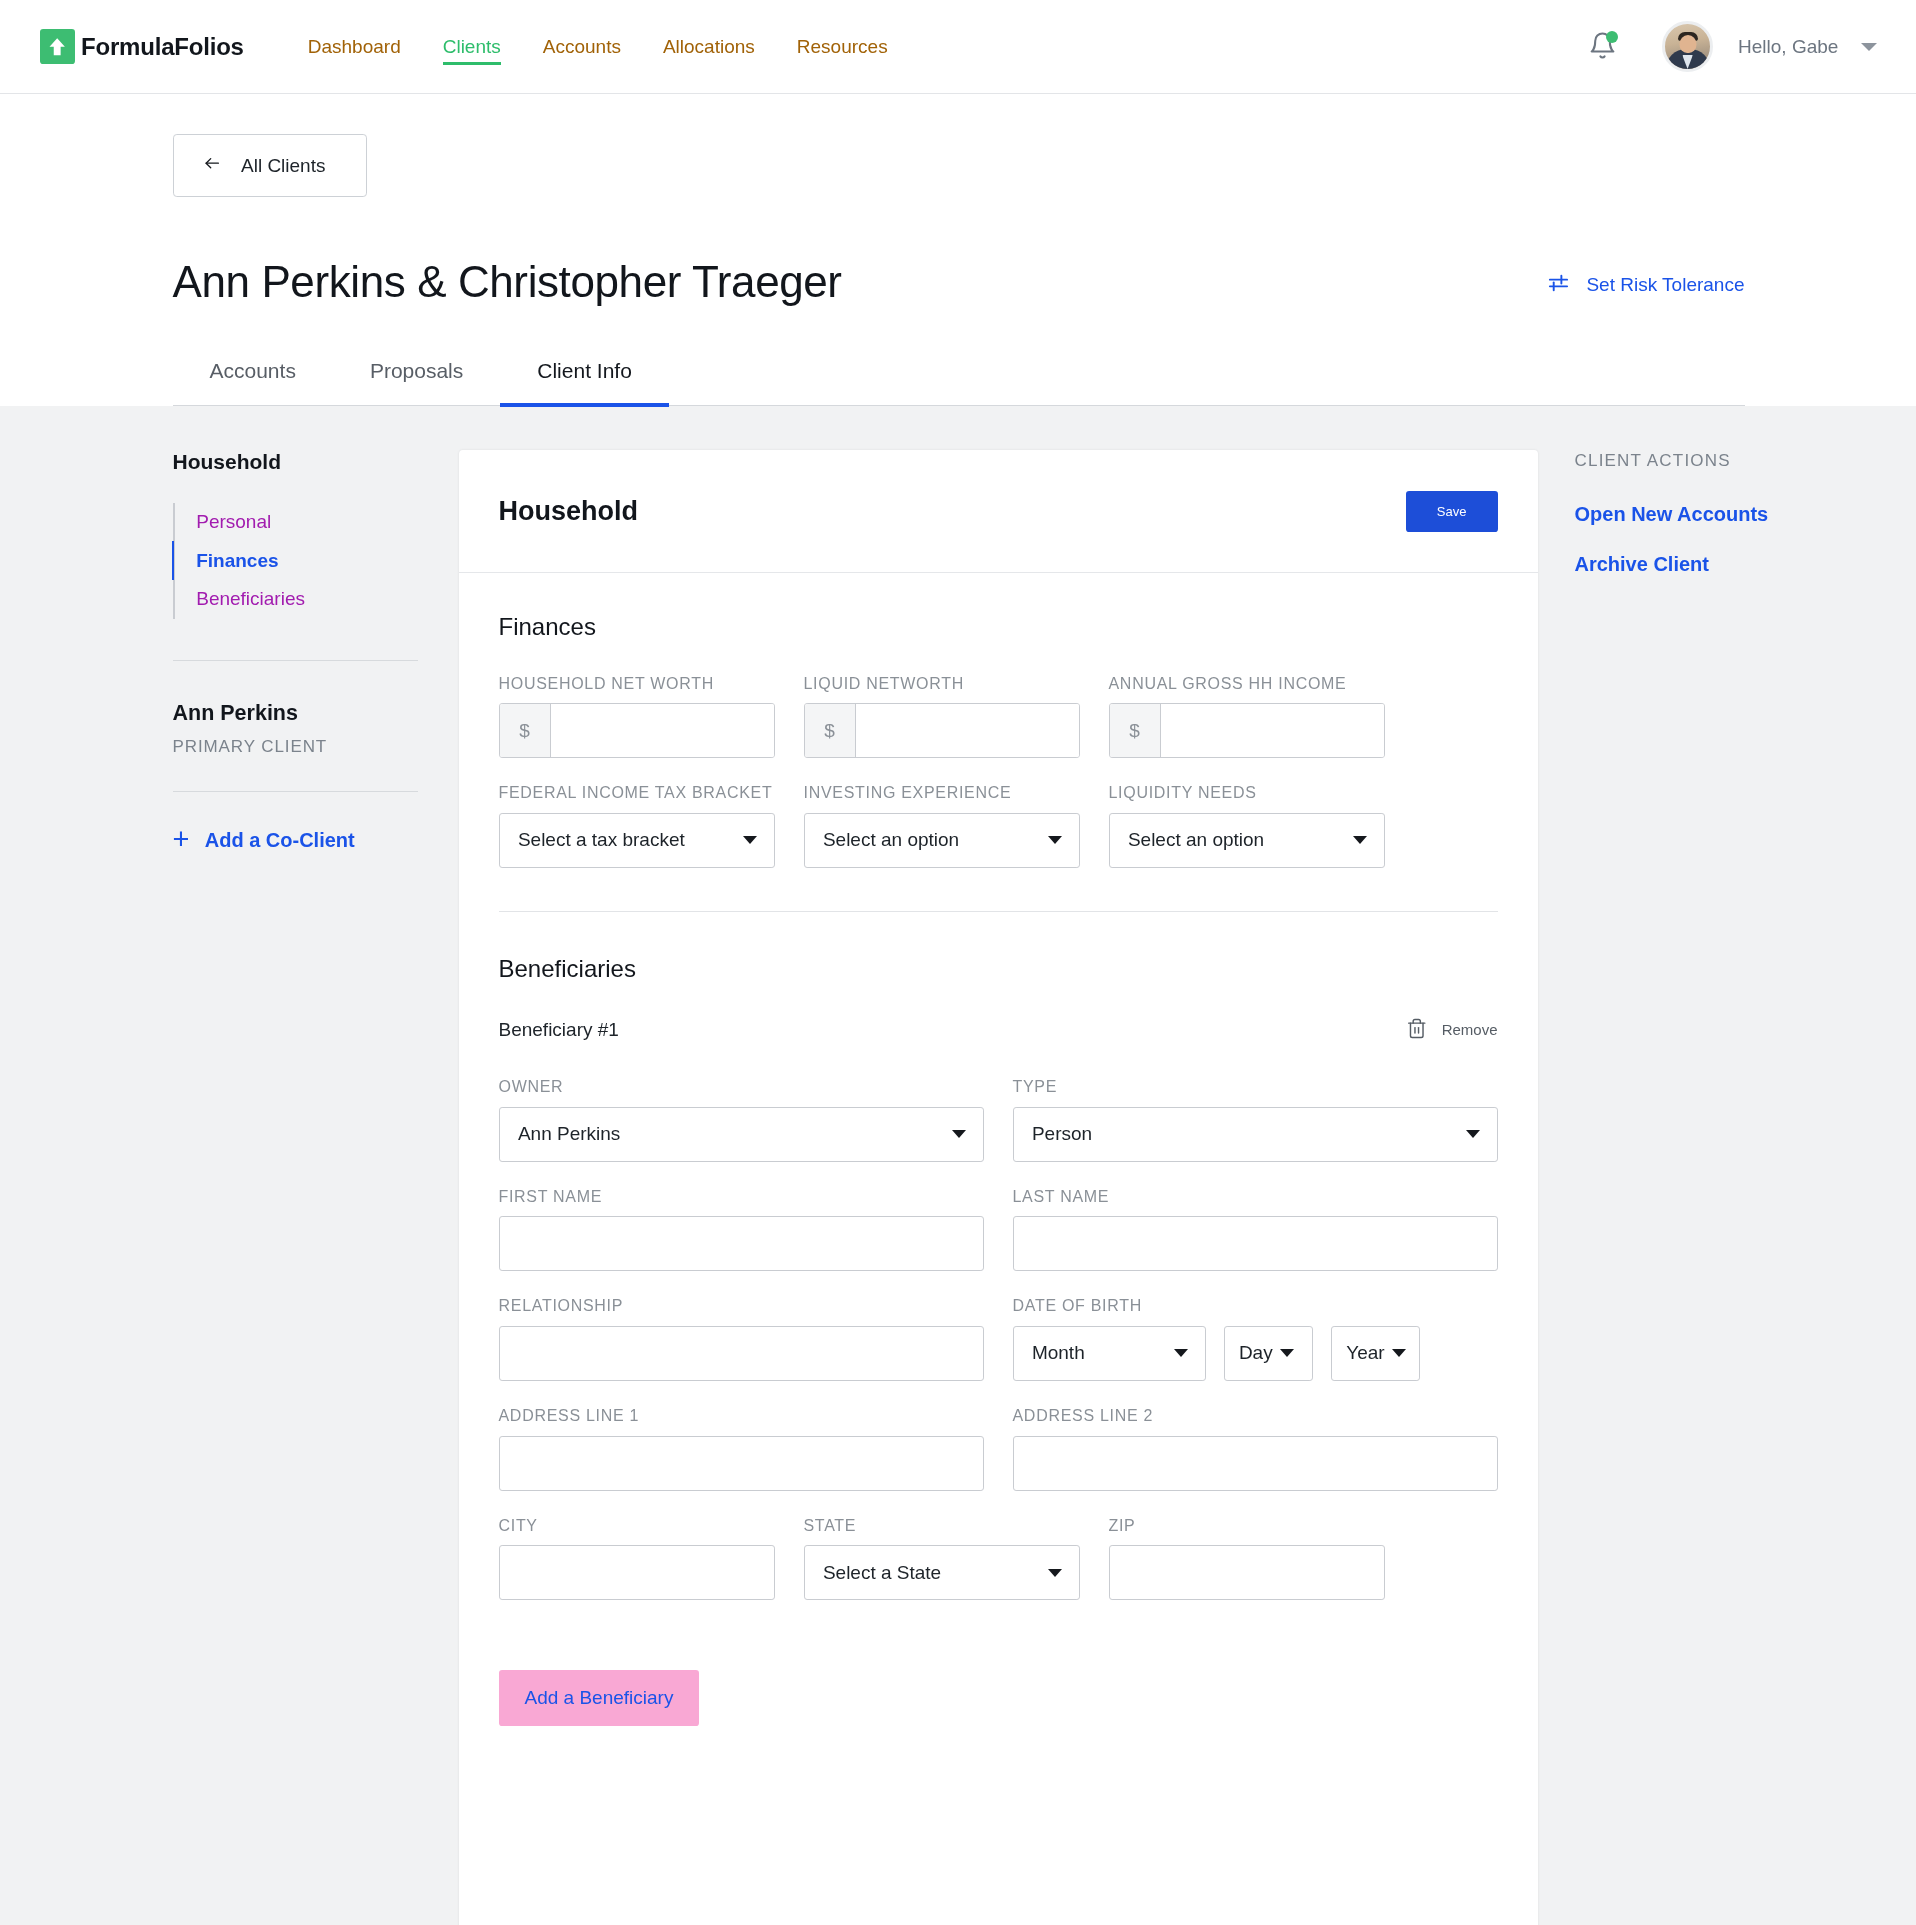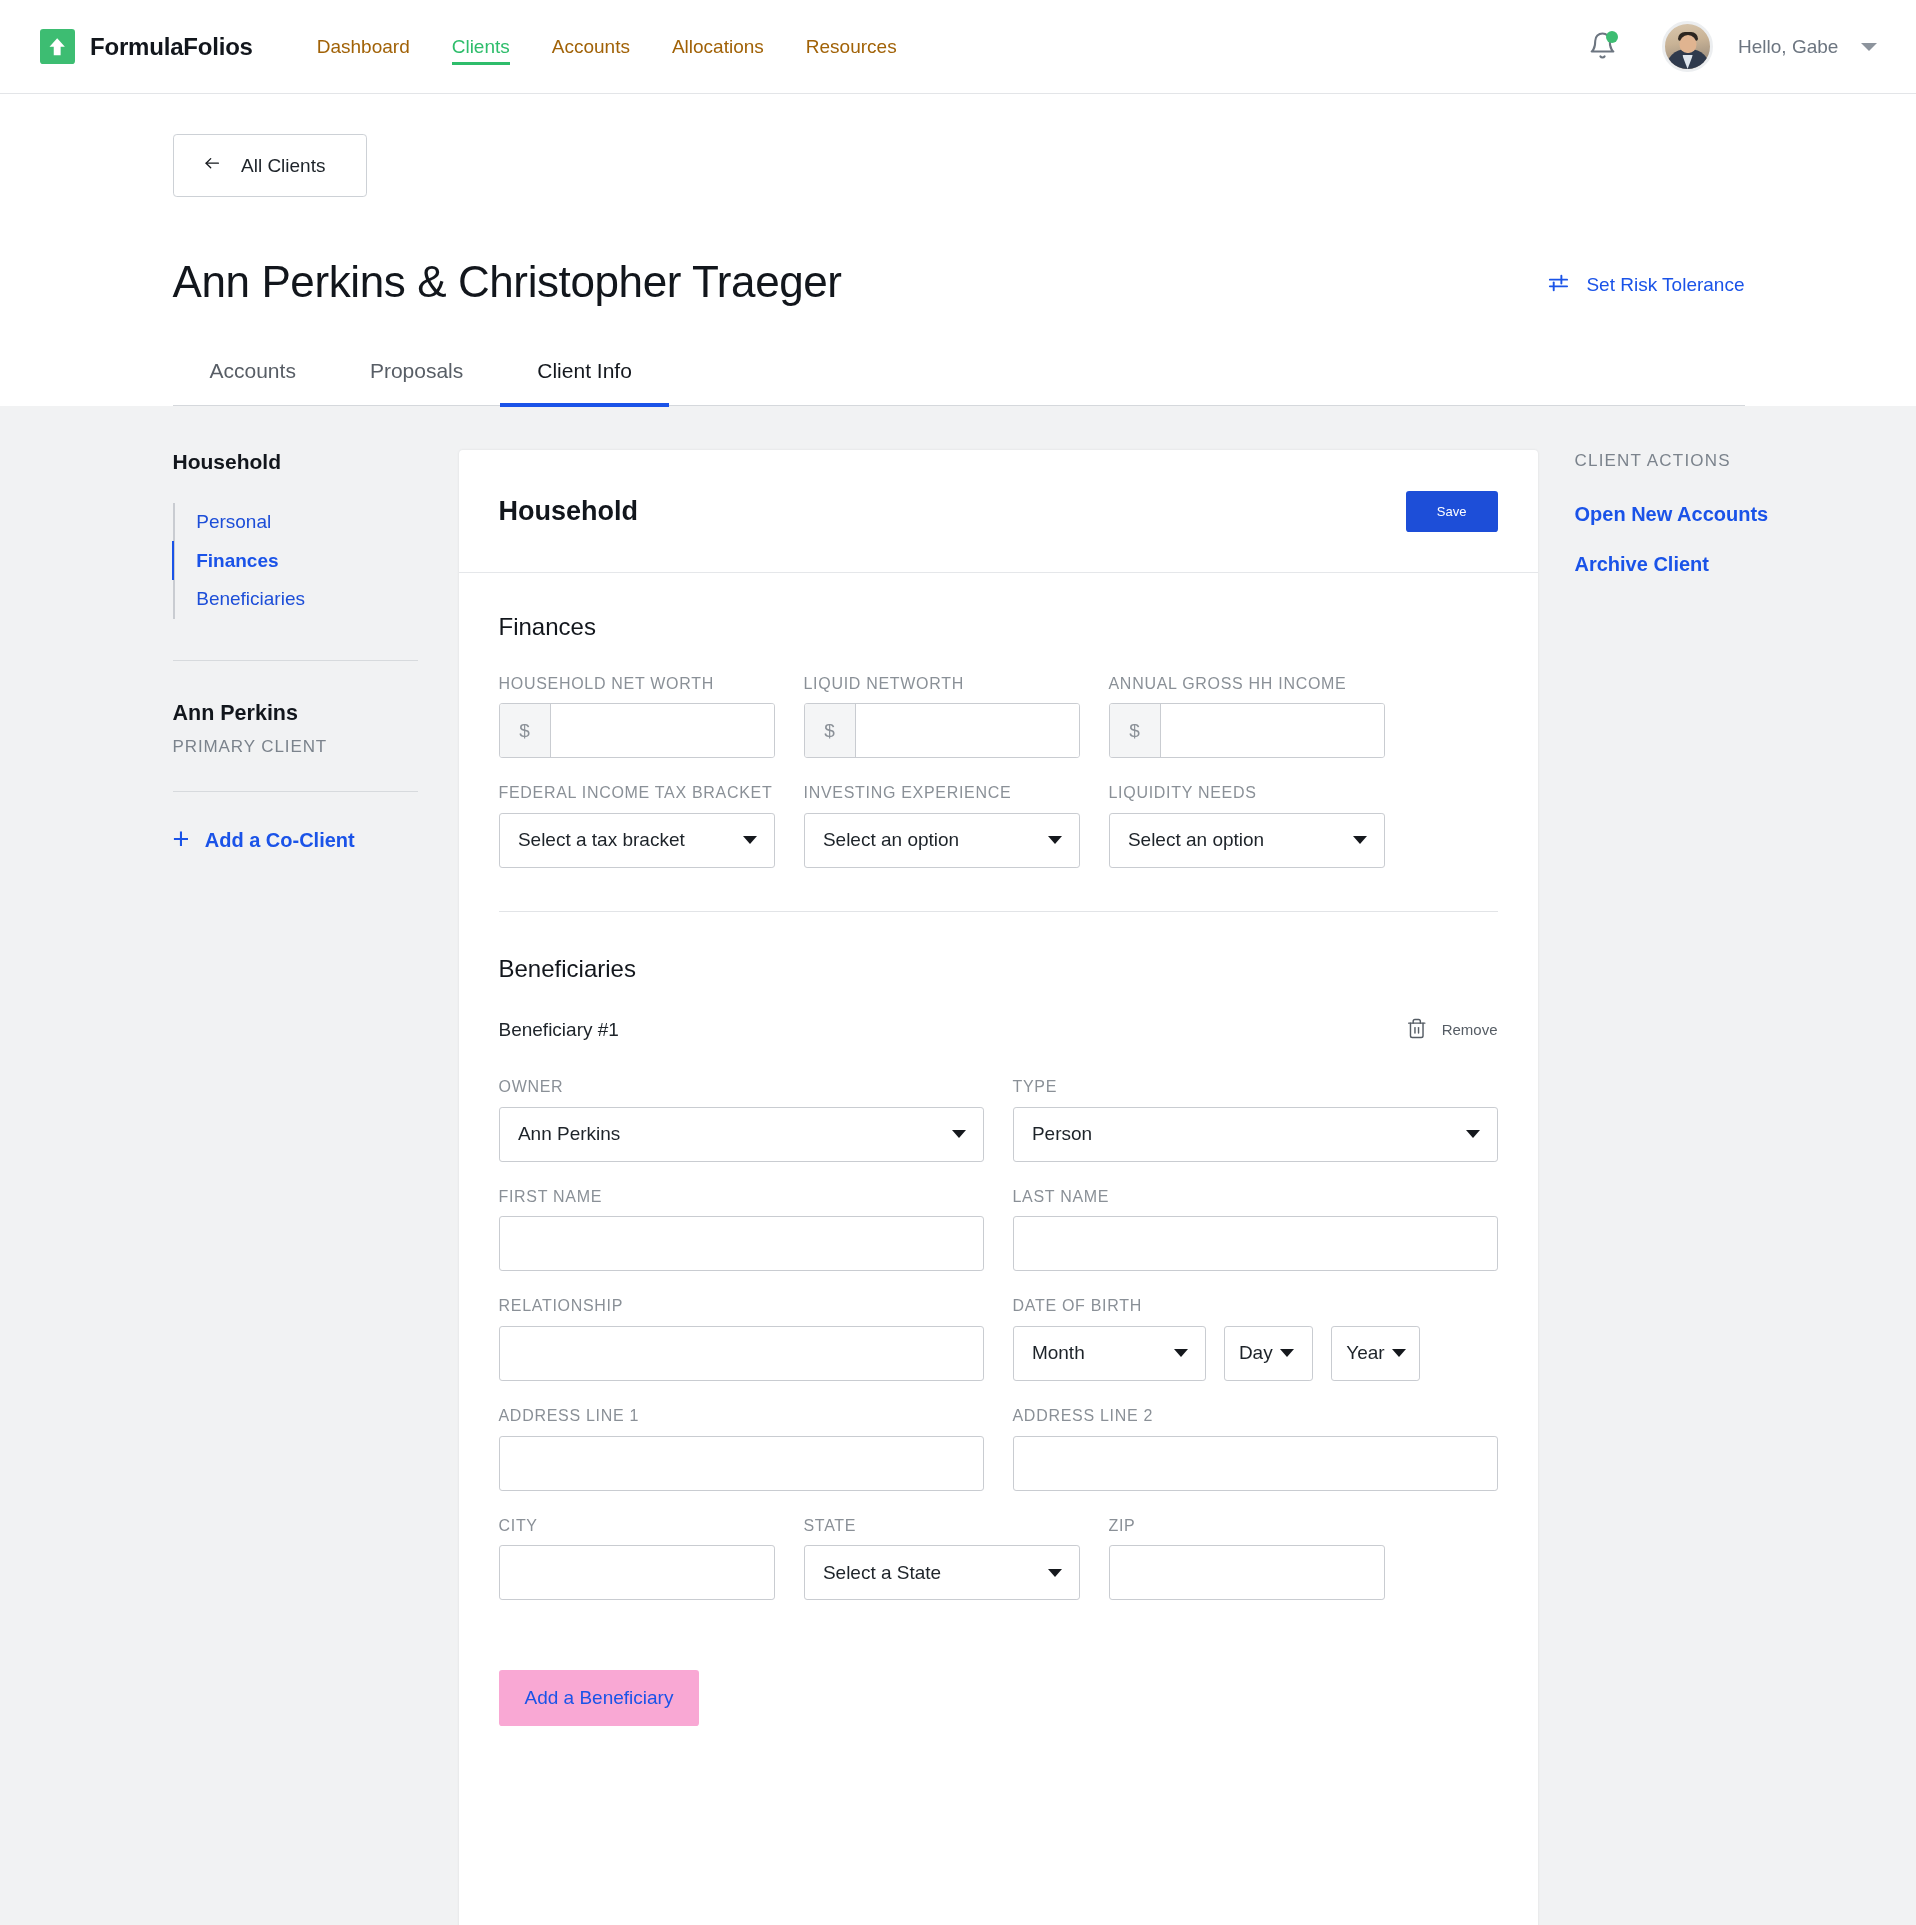--- a/index.html
+++ b/index.html
@@ -14,21 +14,21 @@
   
   .topnav {
     height: 94px;
     background: #ffffff;
     border-bottom: 0.8px solid #e3e5e8;
     display: flex;
     align-items: center;
     padding: 0 40px 0 40px;
     position: relative;
   }
-  .brand { display: flex; align-items: center; gap: 15px; text-align: right; }
+  .brand { display: flex; align-items: center; gap: 6px; text-align: right; }
   .logo-mark {
     width: 35px; height: 35px;
     background: #3dbd72;
     border-radius: 3.1px;
     display: flex; align-items: center; justify-content: center;
   }
   .logo-mark svg { display:block; }
   .brand-name {
     font-size: 24px;
     font-weight: bold;
@@ -212,21 +212,21 @@
   .leftcol { width: 245px; flex: none; padding-left: 0;}
   .leftcol h3 {
     font-size: 21px;
     color: #12161c;
     font-weight: bold;
     margin-bottom: 29px;
   }
   .subnav { border-left: 2.3px solid #c9ccd1; padding-left: 0; }
   .subnav-item {
     font-size: 19px;
-    color: #1d4ed8;
+    color: #a21caf;
     padding: 8.4px 0 8.4px 22px;
     cursor: pointer;
     position: relative;
     margin-left: -2.3px;
     border-left: 2.3px solid transparent;
   }
   .subnav-item.active {
     color: #1a53e8;
     font-weight: bold;
     border-left: 2.3px solid #1a53e8;

